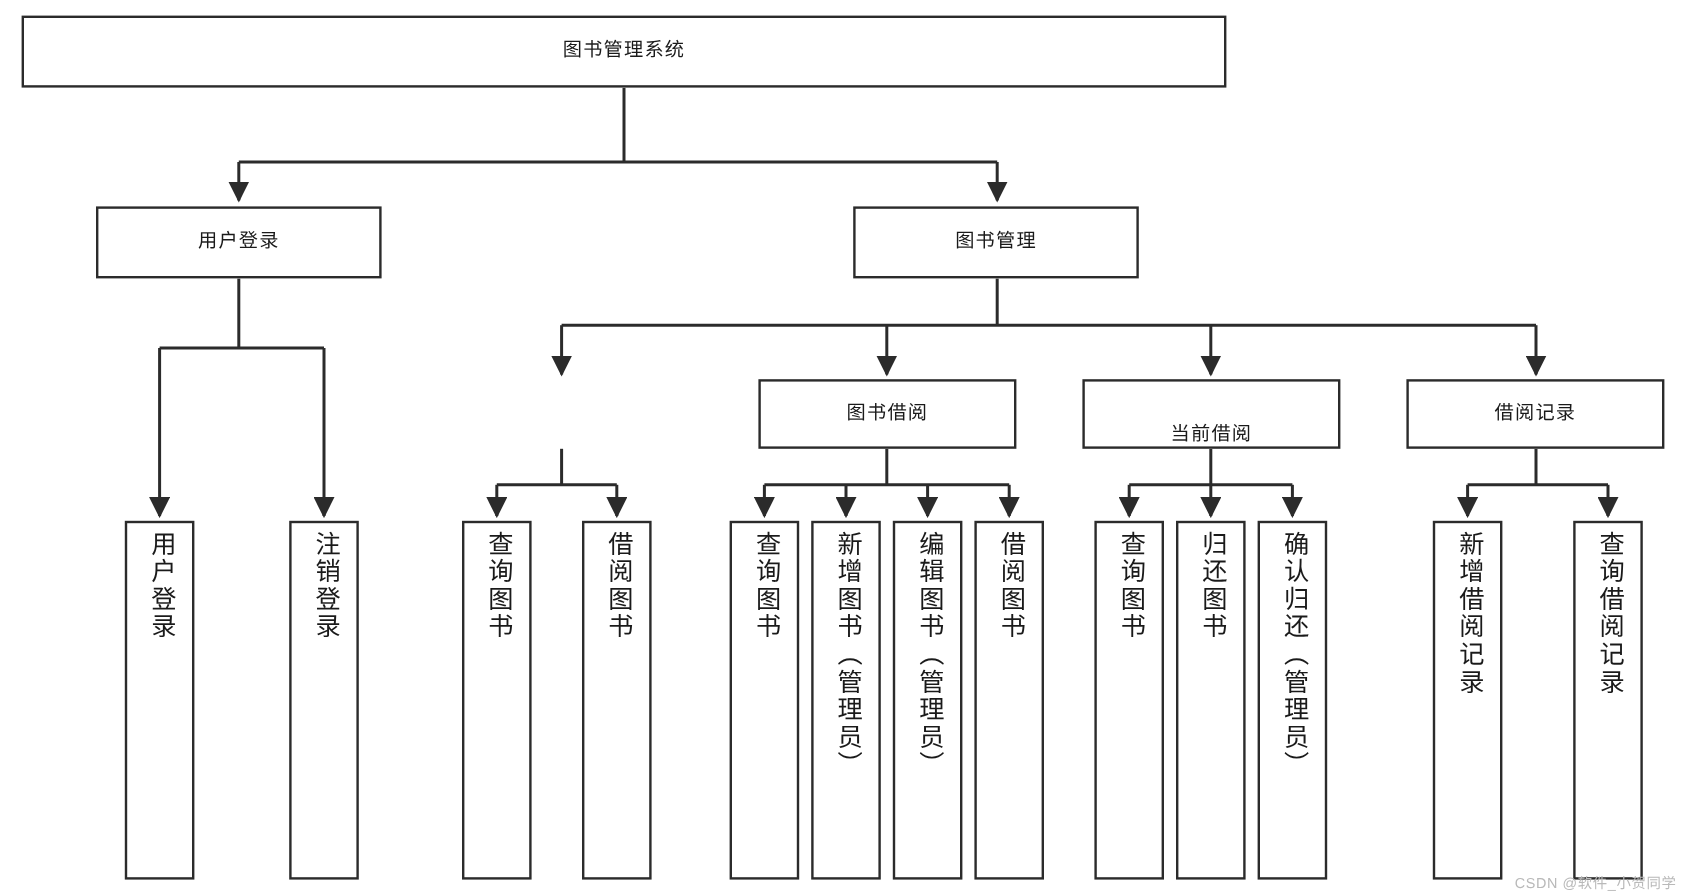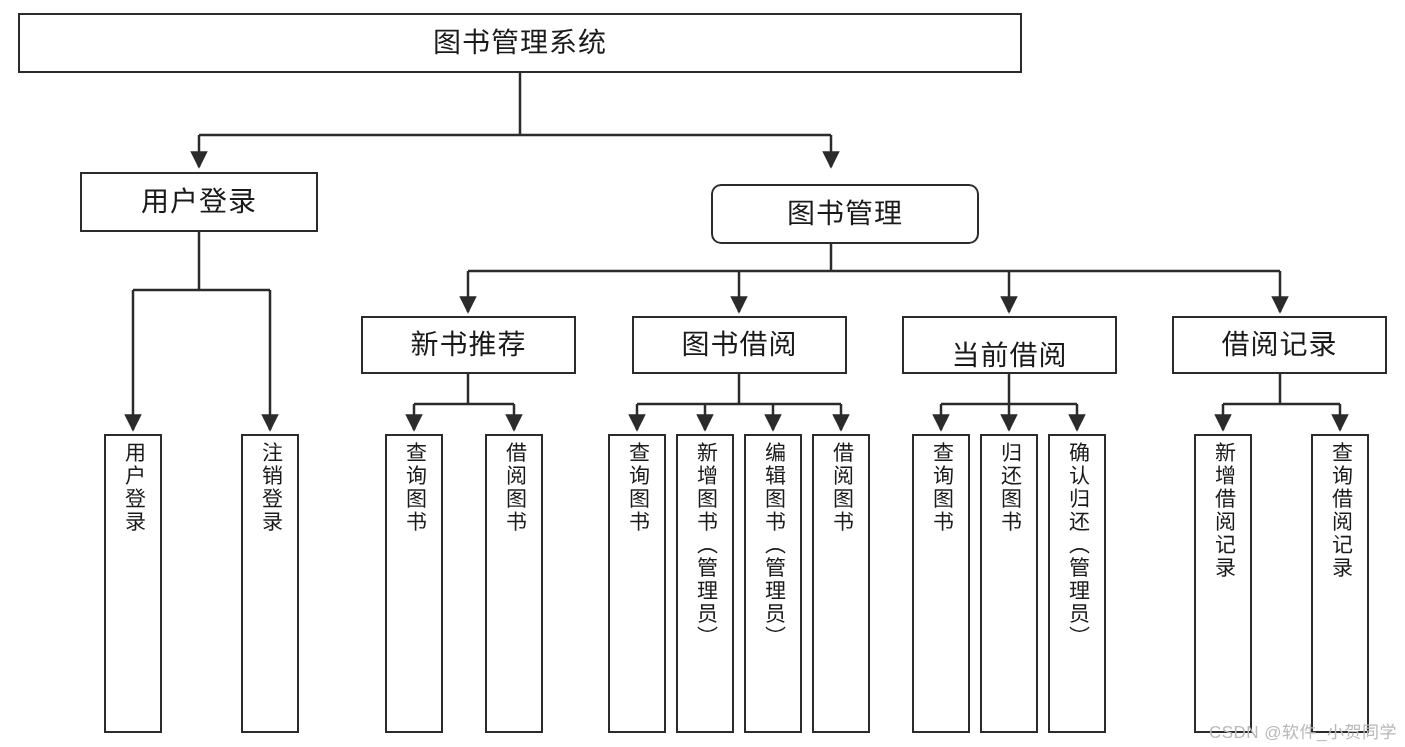--- a/index.html
+++ b/index.html
@@ -36,42 +36,42 @@
     z-index: 2;
   }
   .node .label {
     display: block;
     text-align: center;
     line-height: 1.15;
     white-space: nowrap;
   }
   
   .node.horiz .label {
-    font-size: 28px;
+    font-size: 16px;
     letter-spacing: 1px;
   }
   
   .node.vert {
     align-items: flex-start;
     padding-top: 6px;
   }
   .node.vert .label {
     writing-mode: vertical-rl;
     text-orientation: upright;
     font-size: 21px;
     line-height: 1.28;
     letter-spacing: 2px;
     white-space: normal;
     max-height: 100%;
   }
   .watermark {
     position: absolute;
     right: 8px;
     bottom: 4px;
-    font-size: 17px;
+    font-size: 12px;
     color: #b9b9b9;
     letter-spacing: 0.5px;
     z-index: 5;
     white-space: nowrap;
   }
 </style>
 </head>
 <body>
 
 <div id="canvas">
@@ -126,27 +126,24 @@
     </g>
   </svg>
 
   <div class="node horiz" style="left:18px; top:13px; width:1004px; height:60px;">
     <span class="label">图书管理系统</span>
   </div>
 
   <div class="node horiz" style="left:80px; top:172px; width:238px; height:60px;">
     <span class="label">用户登录</span>
   </div>
-  <div class="node horiz" style="left:711px; top:184px; width:268px; height:60px;border-radius:10px;">
+  <div class="node horiz" style="left:711px; top:172px; width:238px; height:60px;">
     <span class="label">图书管理</span>
   </div>
 
-  <div class="node horiz" style="left:361px; top:316px; width:215px; height:58px;">
-    <span class="label">新书推荐</span>
-  </div>
   <div class="node horiz" style="left:632px; top:316px; width:215px; height:58px;">
     <span class="label">图书借阅</span>
   </div>
   <div class="node horiz" style="left:902px; top:316px; width:215px; height:58px;align-items:flex-end;">
     <span class="label">当前借阅</span>
   </div>
   <div class="node horiz" style="left:1172px; top:316px; width:215px; height:58px;justify-content:center;">
     <span class="label">借阅记录</span>
   </div>
 

